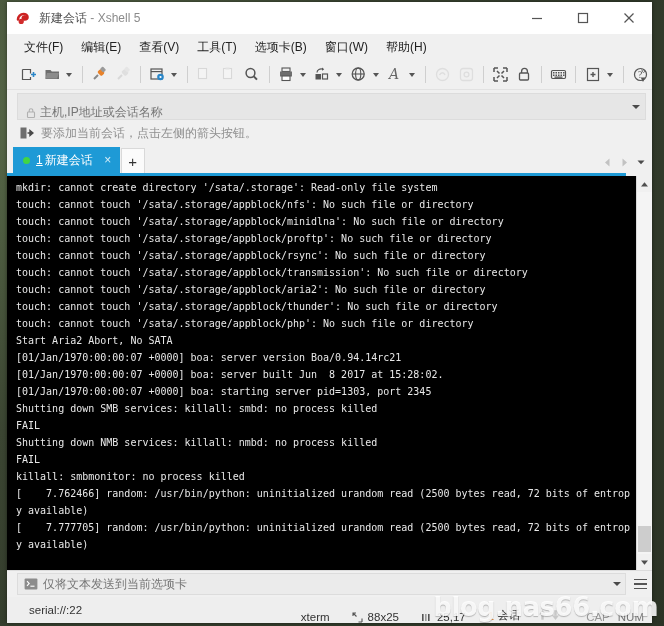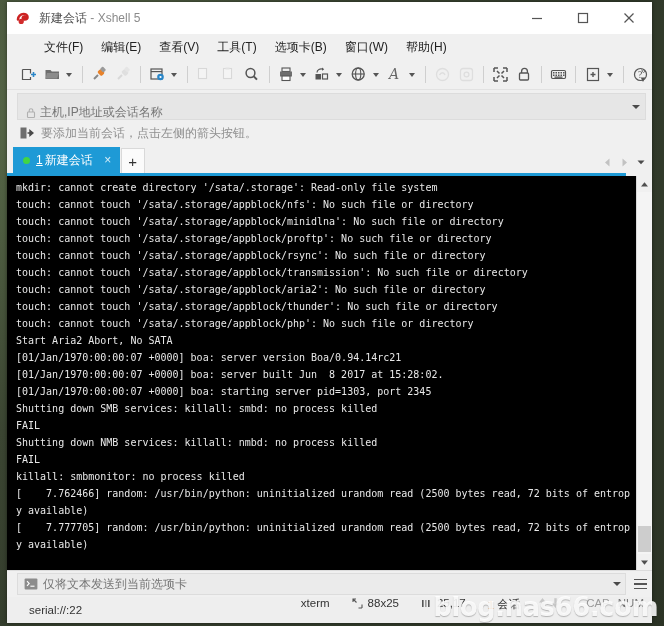--- a/index.html
+++ b/index.html
@@ -42,21 +42,21 @@
     position:absolute;right:0;top:0;height:32px;display:flex;
   }
   .wc{
     width:46px;height:32px;display:flex;align-items:center;justify-content:center;
     color:#555;
   }
   .wc svg{display:block}
   
   #menubar{
     height:26px;background:#f0f0f0;flex:0 0 auto;
-    display:flex;align-items:center;padding-left:28px;
+    display:flex;align-items:center;padding-left:8px;
     border-bottom:0;
   }
   .menu-item{
     font-size:12px;color:#222;padding:3px 9px;white-space:nowrap;
   }
   
   #toolbar{
     height:29px;background:#f0f0f0;flex:0 0 auto;
     display:flex;align-items:center;padding-left:10px;position:relative;
     border-bottom:1px solid #e2e2e2;
@@ -171,21 +171,21 @@
     width:24px;height:26px;display:flex;flex-direction:column;align-items:center;justify-content:center;gap:3px;
   }
   #send-menu i{display:block;width:13px;height:1.6px;background:#555}
   
   #statusbar{
     height:26px;background:#eeeeee;flex:0 0 auto;display:flex;align-items:center;
     font-size:11.5px;color:#333;position:relative;
   }
   #st-left{margin-left:22px}
   #st-right{
-    position:absolute;right:8px;top:0;height:26px;display:flex;align-items:flex-start;gap:0;
+    position:absolute;right:8px;top:0;height:26px;display:flex;align-items:flex-end;gap:0;
   }
   .st-cell{display:flex;align-items:center;white-space:nowrap}
   .st-gap{width:22px}
   .st-ico{margin-right:5px;display:flex;align-items:center}
   #st-sess-num{color:#e07b1f;margin-right:3px}
   #st-arrows{display:flex;align-items:center;gap:4px;margin-left:18px;opacity:.45}
   #st-caps{margin-left:26px;color:#999}
   #st-num{margin-left:8px;color:#777}
   
   #watermark{

